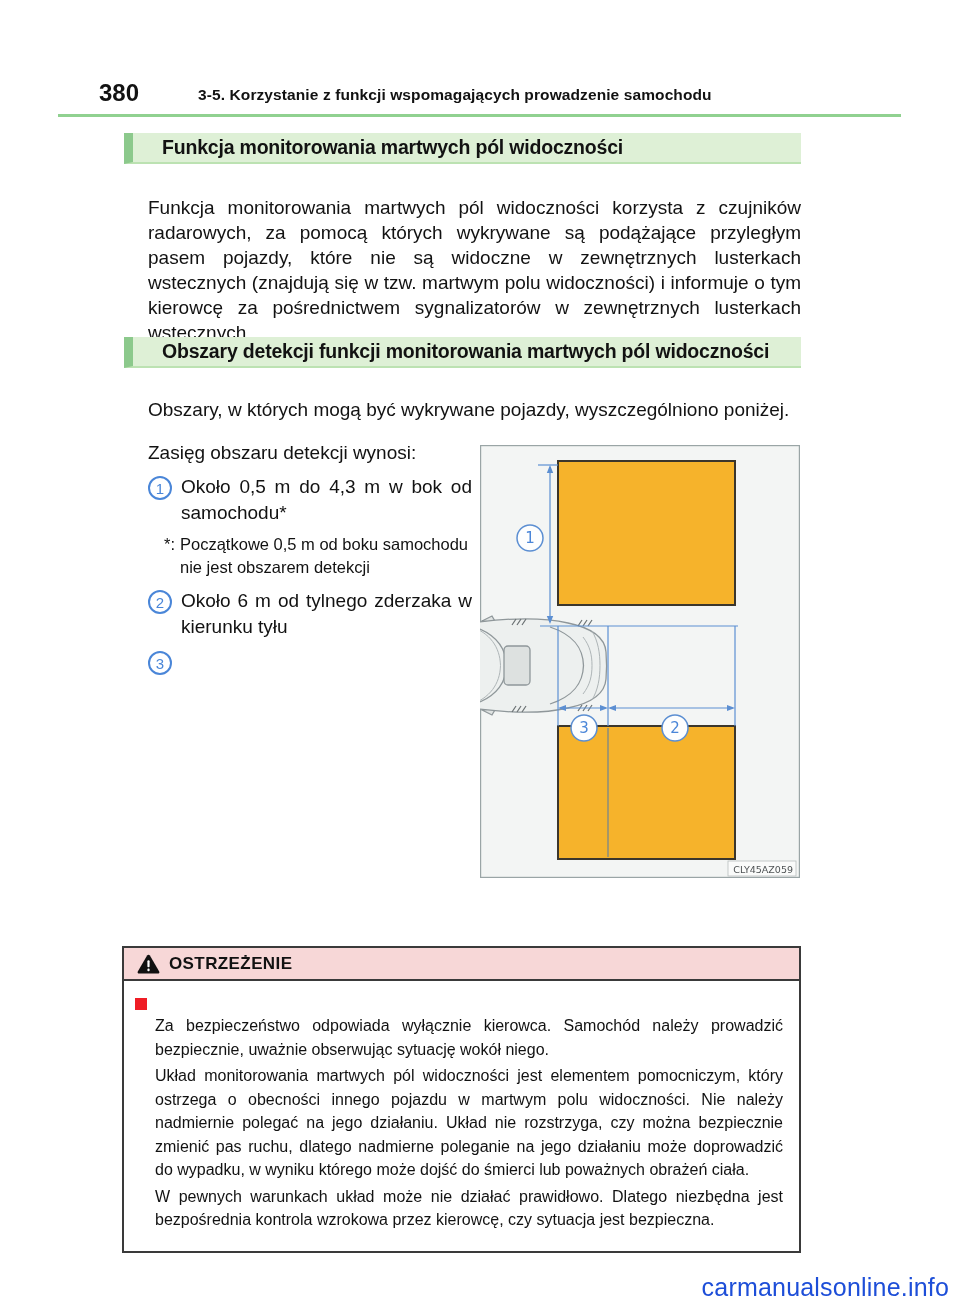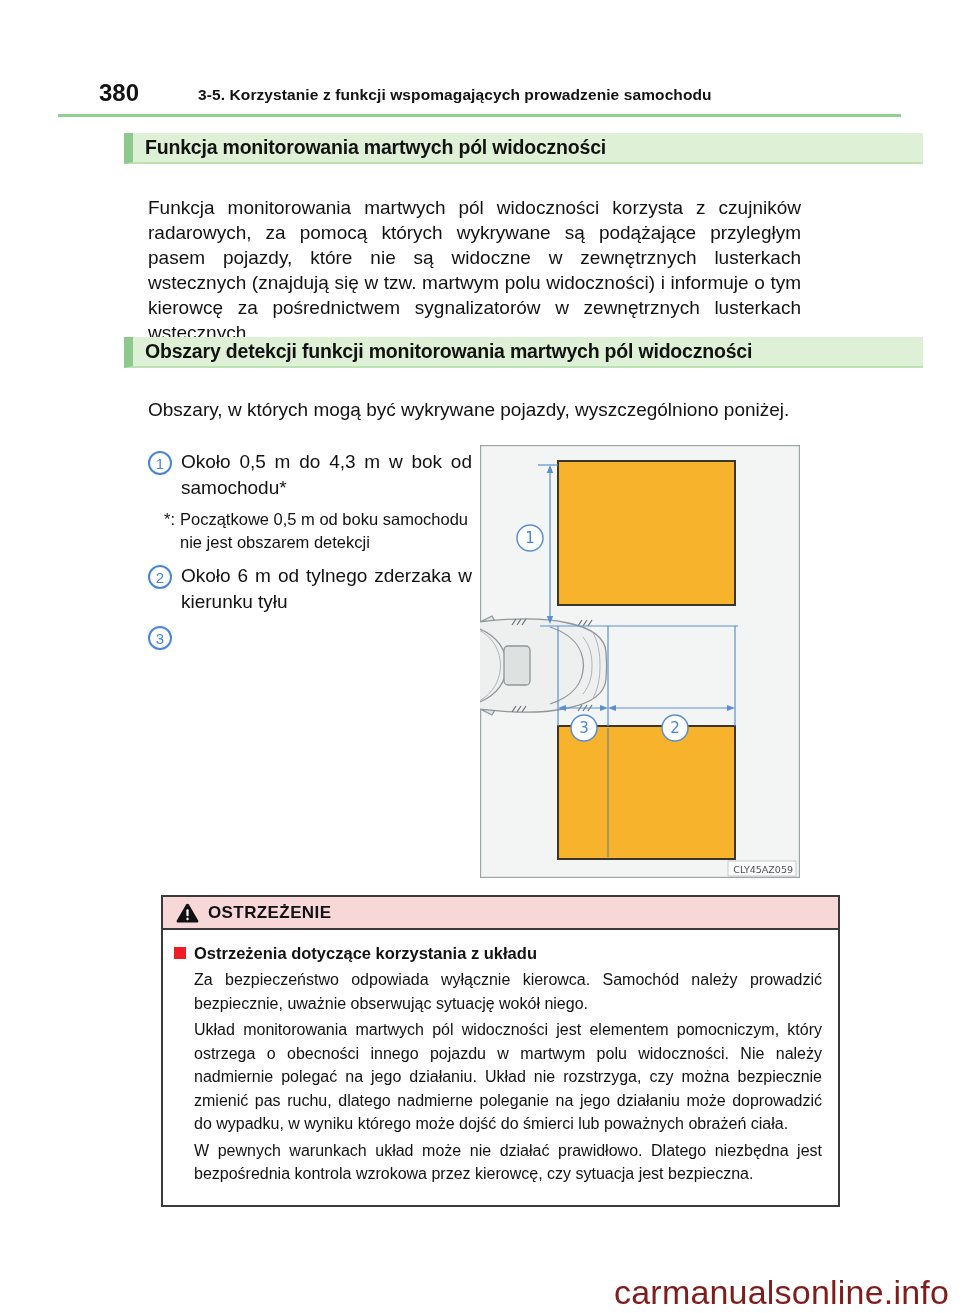--- a/index.html
+++ b/index.html
@@ -3,51 +3,51 @@
 <meta charset="utf-8">
 <style>
   html,body{margin:0;padding:0;background:#ffffff;}
   body{font-family:"Liberation Sans",sans-serif;color:#121212;}
   .page{position:relative;width:960px;height:1313px;background:#ffffff;overflow:hidden;}
 
   .page-number{position:absolute;left:99px;top:79px;font-size:24px;font-weight:bold;}
   .chapter-header{position:absolute;left:198px;top:86px;font-size:15.5px;font-weight:bold;letter-spacing:0.1px;}
   .header-rule{position:absolute;left:58px;top:114px;width:843px;height:3px;background:#90d190;}
 
-  .section-heading{position:absolute;left:124px;width:799px;height:31px;background:#def0d6;
+  .section-heading{position:absolute;left:124px;width:677px;height:31px;background:#def0d6;
     border-left:9px solid #8cc98c;border-bottom:2px solid #bce2b2;box-sizing:border-box;
-    display:flex;align-items:center;padding-left:12px;font-size:19.5px;font-weight:bold;letter-spacing:-0.2px;}
+    display:flex;align-items:center;padding-left:29px;font-size:19.5px;font-weight:bold;letter-spacing:-0.2px;}
   #heading1{top:133px;}
   #heading2{top:337px;align-items:center;}
 
   .body-text{font-size:19px;line-height:25px;text-align:justify;}
   #para1{position:absolute;left:148px;top:176px;width:653px;}
   #para2{position:absolute;left:148px;top:378px;width:653px;}
 
   #left-col{position:absolute;left:148px;top:440px;width:324px;}
   .range-label{font-size:19px;line-height:25px;}
   .det-item{display:flex;margin-top:9px;font-size:19px;line-height:26px;text-align:justify;}
   .num-circle{flex:0 0 24px;width:24px;height:24px;border:2px solid #4a86d8;color:#4a86d8;
     border-radius:50%;text-align:center;line-height:21px;font-size:15px;margin:2px 9px 0 0;box-sizing:border-box;}
   .footnote{display:flex;margin:7px 0 3px 16px;font-size:16.5px;line-height:23px;}
   .footnote .marker{margin-right:5px;white-space:nowrap;}
 
   #diagram{position:absolute;left:480px;top:445px;}
   svg text{font-family:"DejaVu Sans","Liberation Sans",sans-serif;}
 
-  #warning-box{position:absolute;left:122px;top:895px;width:679px;border:2px solid #3a3a3a;box-sizing:border-box;background:#fff;margin-left:39px;}
+  #warning-box{position:absolute;left:122px;top:946px;width:679px;border:2px solid #3a3a3a;box-sizing:border-box;background:#fff;}
   .warn-header{background:#f7d7d7;border-bottom:2px solid #3a3a3a;height:31px;display:flex;align-items:center;
     padding-left:13px;gap:9px;font-size:17px;font-weight:bold;letter-spacing:0.4px;}
   .warn-body{padding:12px 13px 16px 11px;}
   .warn-subtitle-row{display:flex;align-items:flex-start;margin-bottom:4px;}
   .red-square{width:12px;height:12px;background:#ef1d25;margin:5px 8px 0 0;flex:0 0 12px;}
   .warn-subtitle{font-weight:bold;font-size:16.5px;line-height:22px;}
   .warn-par{margin:0 3px 3px 20px;font-size:16px;line-height:23.5px;text-align:justify;}
 
-  #watermark{position:absolute;right:11px;top:1273px;font-size:34px;color:#7f1d1d;letter-spacing:0.2px;}
+  #watermark{position:absolute;right:11px;top:1273px;font-size:25px;color:#1d4ed8;letter-spacing:0.2px;}
 </style>
 </head>
 <body>
 
 <div class="page">
 
   <div class="page-number">380</div>
   <div class="chapter-header">3-5. Korzystanie z funkcji wspomagających prowadzenie samochodu</div>
   <div class="header-rule"></div>
 
@@ -57,20 +57,21 @@
 
   <p class="body-text" id="para1">Funkcja monitorowania martwych pól widoczności korzysta z czujników radarowych, za pomocą których wykrywane są podążające przyległym pasem pojazdy, które nie są widoczne w zewnętrznych lusterkach wstecznych (znajdują się w tzw. martwym polu widoczności) i informuje o tym kierowcę za pośrednictwem sygnalizatorów w zewnętrznych lusterkach wstecznych.</p>
 
   <div class="section-heading" id="heading2">
     <span>Obszary detekcji funkcji monitorowania martwych pól widoczności</span>
   </div>
 
   <p class="body-text" id="para2">Obszary, w których mogą być wykrywane pojazdy, wyszczególniono poniżej.</p>
 
   <div id="left-col">
+    <div class="range-label">Zasięg obszaru detekcji wynosi:</div>
 
     <div class="det-item">
       <span class="num-circle">1</span>
       <span>Około 0,5 m do 4,3 m w bok od samochodu*</span>
     </div>
 
     <div class="footnote">
       <span class="marker">*:</span>
       <span>Początkowe 0,5 m od boku samochodu nie jest obszarem detekcji</span>
     </div>
@@ -157,21 +158,20 @@
       <svg width="23" height="20" viewBox="0 0 23 20">
         <path d="M 10.1 1.6 C 10.8 0.5 12.2 0.5 12.9 1.6 L 22.2 17.4 C 22.8 18.5 22.1 19.6 20.8 19.6 L 2.2 19.6 C 0.9 19.6 0.2 18.5 0.8 17.4 Z" fill="#111111"></path>
         <rect x="10.4" y="6.2" width="2.2" height="7" rx="1" fill="#ffffff"></rect>
         <rect x="10.4" y="14.6" width="2.2" height="2.6" rx="1" fill="#ffffff"></rect>
       </svg>
       <span>OSTRZEŻENIE</span>
     </div>
     <div class="warn-body">
       <div class="warn-subtitle-row">
         <span class="red-square"></span>
-        <span class="warn-subtitle">Ostrzeżenia dotyczące korzystania z układu</span>
       </div>
       <p class="warn-par">Za bezpieczeństwo odpowiada wyłącznie kierowca. Samochód należy prowadzić bezpiecznie, uważnie obserwując sytuację wokół niego.</p>
       <p class="warn-par">Układ monitorowania martwych pól widoczności jest elementem pomocniczym, który ostrzega o obecności innego pojazdu w martwym polu widoczności. Nie należy nadmiernie polegać na jego działaniu. Układ nie rozstrzyga, czy można bezpiecznie zmienić pas ruchu, dlatego nadmierne poleganie na jego działaniu może doprowadzić do wypadku, w wyniku którego może dojść do śmierci lub poważnych obrażeń ciała.</p>
       <p class="warn-par">W pewnych warunkach układ może nie działać prawidłowo. Dlatego niezbędna jest bezpośrednia kontrola wzrokowa przez kierowcę, czy sytuacja jest bezpieczna.</p>
     </div>
   </div>
 
   <div id="watermark">carmanualsonline.info</div>
 
 </div>

